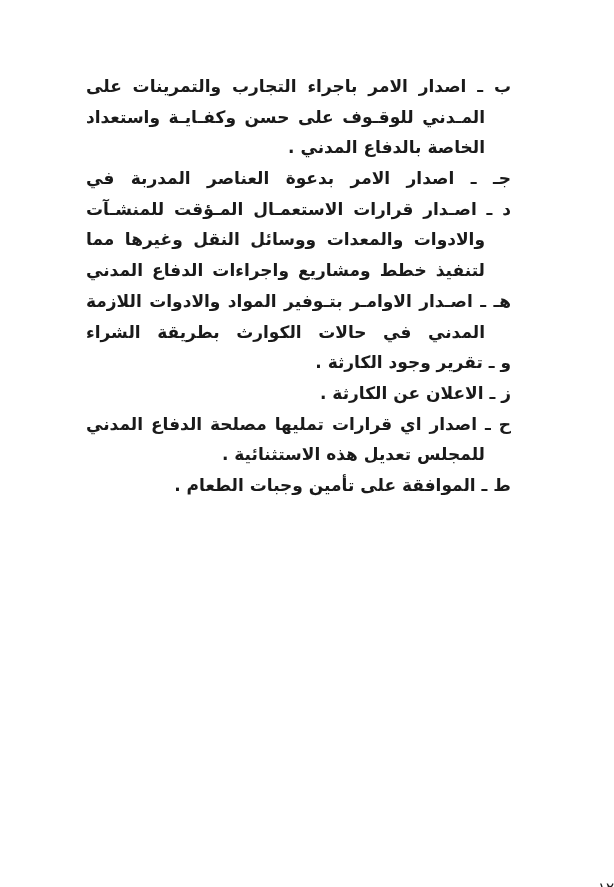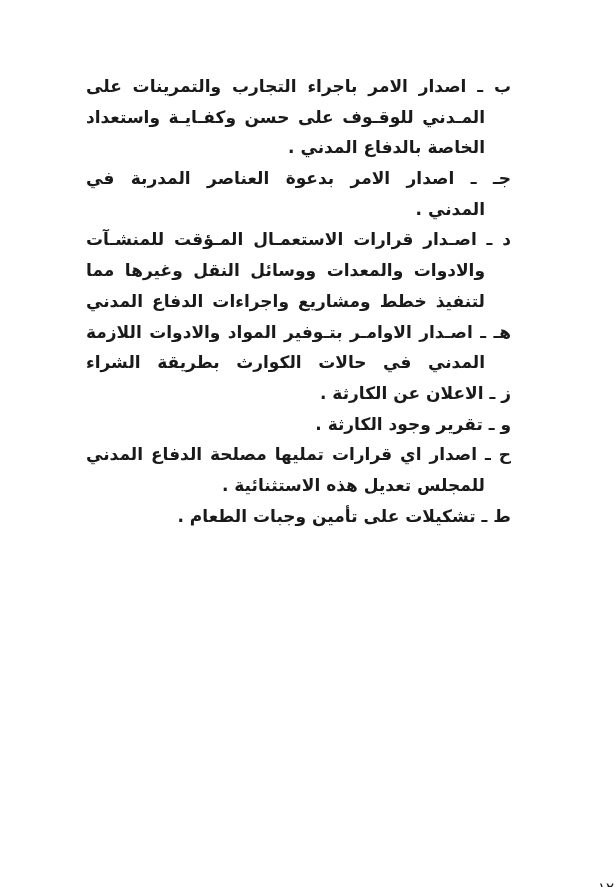--- a/index.html
+++ b/index.html
@@ -62,48 +62,47 @@
   <div class="text-block">
 
     <div class="item">
       <div class="line j">ب ـ اصدار الامر باجراء التجارب والتمرينات على اعمال الدفاع</div>
       <div class="line j ind">المـدني للوقـوف على حسن وكفـايـة واستعداد الوسائل</div>
       <div class="line ind">الخاصة بالدفاع المدني .</div>
     </div>
 
     <div class="item">
       <div class="line j">جـ ـ اصدار الامر بدعوة العناصر المدربة في تشكيلات الدفاع</div>
-      <div class="line ind">المدني .</div>
     </div>
 
     <div class="item">
       <div class="line j">د ـ اصـدار قرارات الاستعمـال المـؤقت للمنشـآت والمباني</div>
       <div class="line j ind">والادوات والمعدات ووسائل النقل وغيرها مما يكون ضروريا</div>
       <div class="line j ind">لتنفيذ خطط ومشاريع واجراءات الدفاع المدني في الحالات</div>
     </div>
 
     <div class="item">
       <div class="line j">هـ ـ اصـدار الاوامـر بتـوفير المواد والادوات اللازمة للدفاع</div>
       <div class="line j ind">المدني في حالات الكوارث بطريقة الشراء المباشر في حدود</div>
     </div>
 
     <div class="item">
-      <div class="line">ز ـ الاعلان عن الكارثة .</div>
+      <div class="line">و ـ تقرير وجود الكارثة .</div>
     </div>
 
     <div class="item">
-      <div class="line">و ـ تقرير وجود الكارثة .</div>
+      <div class="line">ز ـ الاعلان عن الكارثة .</div>
     </div>
 
     <div class="item">
       <div class="line j">ح ـ اصدار اي قرارات تمليها مصلحة الدفاع المدني ويجوز</div>
       <div class="line ind">للمجلس تعديل هذه الاستثنائية .</div>
     </div>
 
     <div class="item">
-      <div class="line">ط ـ تشكيلات على تأمين وجبات الطعام .</div>
+      <div class="line">ط ـ الموافقة على تأمين وجبات الطعام .</div>
     </div>
 
   </div>
 
   <div class="page-number">١٢</div>
 
 </div>
 
 </body></html>

